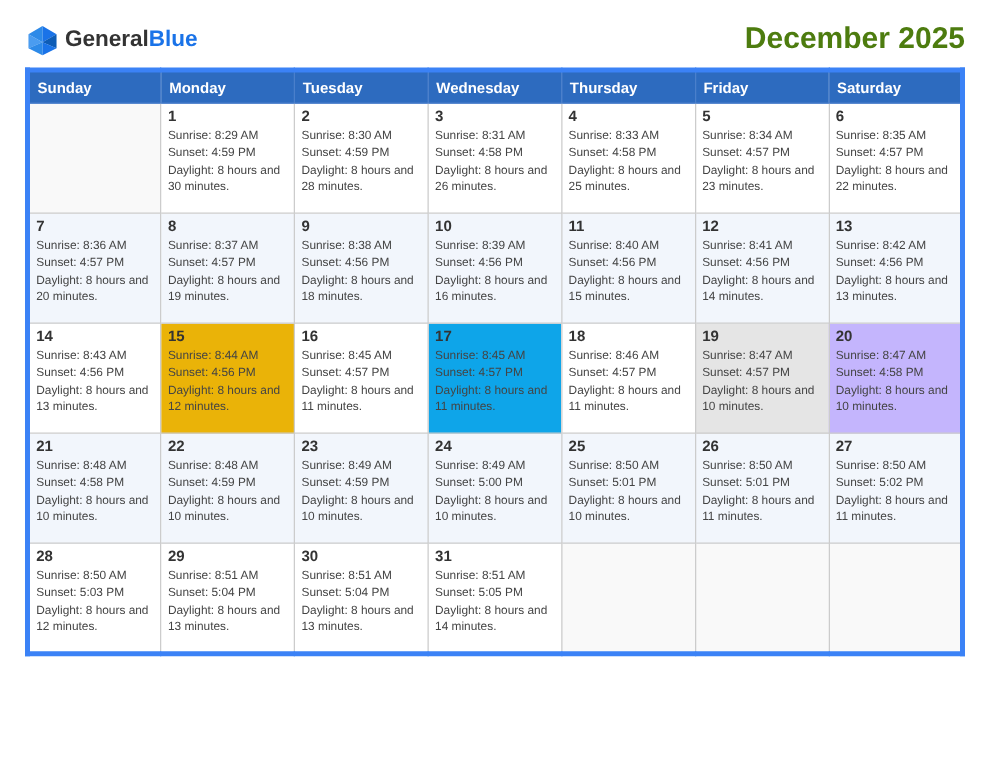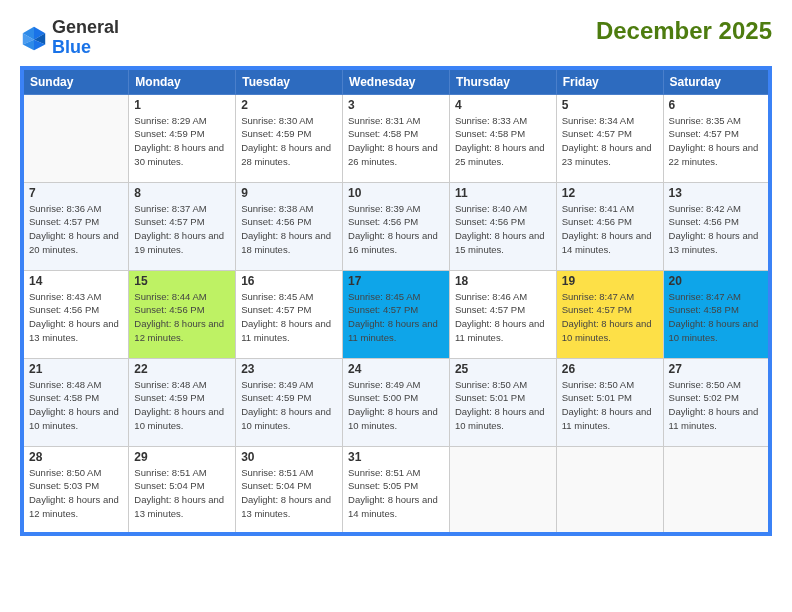--- a/index.html
+++ b/index.html
@@ -106,21 +106,21 @@
       <svg class="logo-icon" viewBox="0 0 30 30">
         <polygon points="15,3 27,10 27,22 15,28 3,22 3,10" fill="#1a73e8" opacity="0.15"></polygon>
         <polygon points="15,3 27,10 15,17" fill="#1a73e8"></polygon>
         <polygon points="15,3 3,10 15,17" fill="#2d8ae8"></polygon>
         <polygon points="15,17 27,10 27,22" fill="#0d5cb6"></polygon>
         <polygon points="15,17 3,10 3,22" fill="#4a9cf0"></polygon>
         <polygon points="15,17 27,22 15,28" fill="#1a73e8"></polygon>
         <polygon points="15,17 3,22 15,28" fill="#2d8ae8"></polygon>
       </svg>
       <div>
-        <div style="display:flex; gap:0px; align-items:baseline;flex-direction:column;">
+        <div style="display:flex; gap:0px; align-items:baseline;">
           <span class="logo-text logo-general">General</span>
           <span class="logo-text logo-blue">Blue</span>
         </div>
       </div>
     </div>
     <div class="title-area">
       <div class="month-title">December 2025</div>
     </div>
   </div>
 
@@ -192,41 +192,41 @@
           <td style="background: rgb(242, 246, 252);">
             <div class="day-num">13</div>
             <div class="day-info">Sunrise: 8:42 AM<br>Sunset: 4:56 PM<br>Daylight: 8 hours and 13 minutes.</div>
           </td>
         </tr>
         <tr>
           <td style="background: rgb(255, 255, 255);">
             <div class="day-num">14</div>
             <div class="day-info">Sunrise: 8:43 AM<br>Sunset: 4:56 PM<br>Daylight: 8 hours and 13 minutes.</div>
           </td>
-          <td style="background: #bef264;">
+          <td style="background: #eab308;">
             <div class="day-num">15</div>
             <div class="day-info">Sunrise: 8:44 AM<br>Sunset: 4:56 PM<br>Daylight: 8 hours and 12 minutes.</div>
           </td>
           <td style="background: rgb(255, 255, 255);">
             <div class="day-num">16</div>
             <div class="day-info">Sunrise: 8:45 AM<br>Sunset: 4:57 PM<br>Daylight: 8 hours and 11 minutes.</div>
           </td>
           <td style="background: #0ea5e9;">
             <div class="day-num">17</div>
             <div class="day-info">Sunrise: 8:45 AM<br>Sunset: 4:57 PM<br>Daylight: 8 hours and 11 minutes.</div>
           </td>
           <td style="background: rgb(255, 255, 255);">
             <div class="day-num">18</div>
             <div class="day-info">Sunrise: 8:46 AM<br>Sunset: 4:57 PM<br>Daylight: 8 hours and 11 minutes.</div>
           </td>
-          <td style="background: #fde047;">
+          <td style="background: #e5e5e5;">
             <div class="day-num">19</div>
             <div class="day-info">Sunrise: 8:47 AM<br>Sunset: 4:57 PM<br>Daylight: 8 hours and 10 minutes.</div>
           </td>
-          <td style="background: #0ea5e9;">
+          <td style="background: #c4b5fd;">
             <div class="day-num">20</div>
             <div class="day-info">Sunrise: 8:47 AM<br>Sunset: 4:58 PM<br>Daylight: 8 hours and 10 minutes.</div>
           </td>
         </tr>
         <tr>
           <td style="background: rgb(242, 246, 252);">
             <div class="day-num">21</div>
             <div class="day-info">Sunrise: 8:48 AM<br>Sunset: 4:58 PM<br>Daylight: 8 hours and 10 minutes.</div>
           </td>
           <td style="background: rgb(242, 246, 252);">

